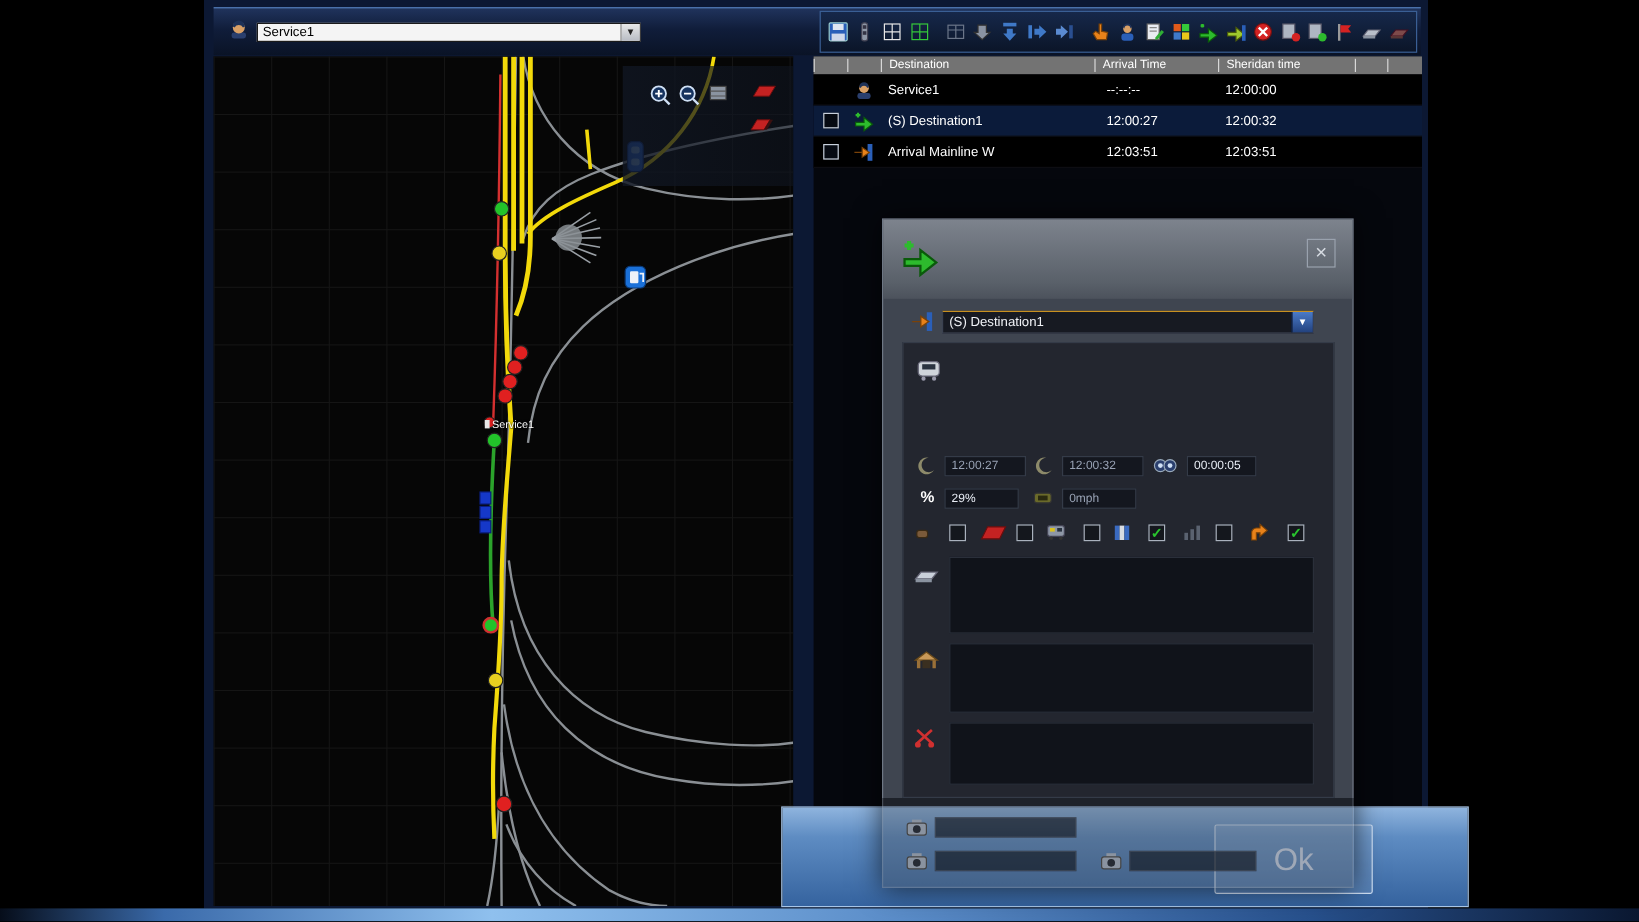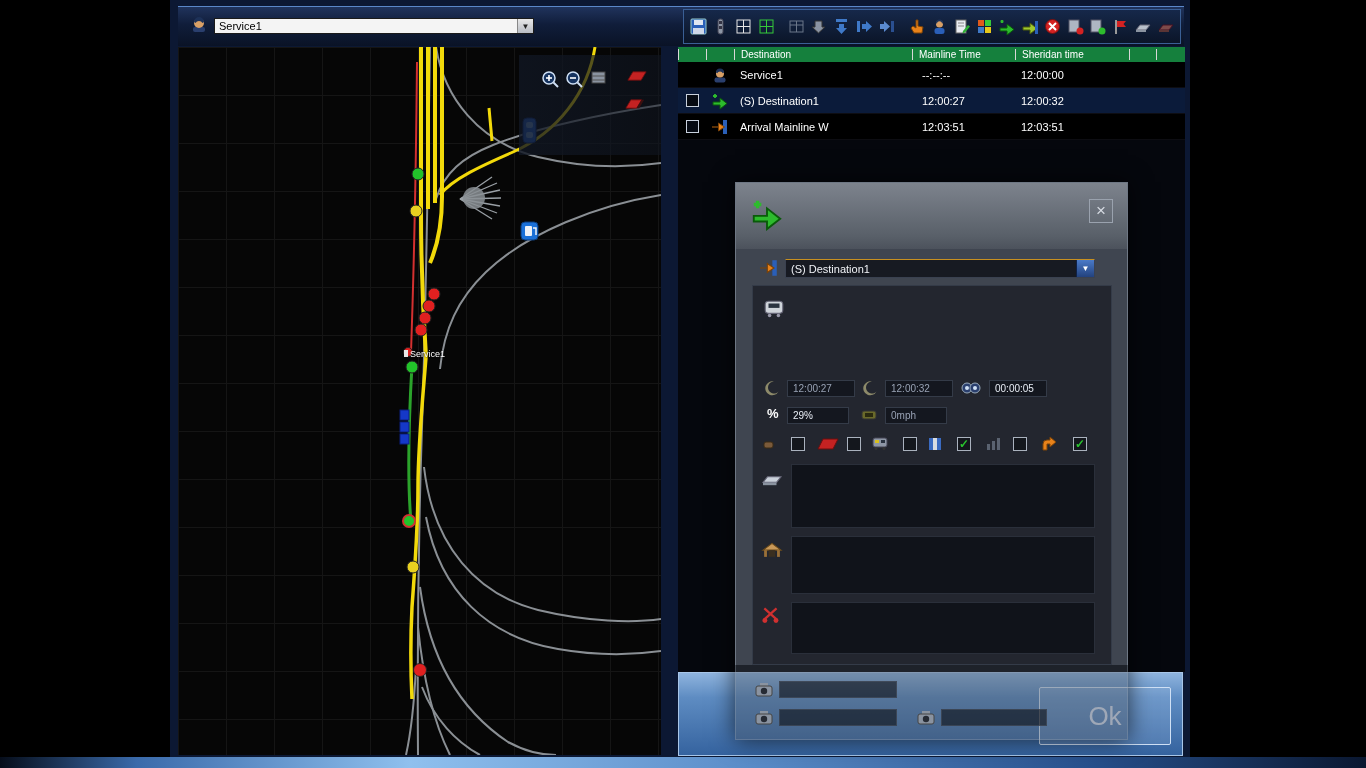--- a/index.html
+++ b/index.html
@@ -35,34 +35,34 @@
     background-size:48px 48px; overflow:hidden; }
   .map svg.tracks { position:absolute; left:0; top:0; }
   .map-label { position:absolute; left:226px; top:302px; color:#fff; font-size:9px; text-shadow:0 0 2px #000; }
   .map-label::before { content:""; display:inline-block; width:4px; height:7px; background:#e8e8e8; margin-right:2px; }
   .map-overlay { position:absolute; right:0; top:8px; width:142px; height:100px;
     background:linear-gradient(90deg, rgba(16,22,34,0.82), rgba(16,22,34,0.55)); }
   .ov-btn { position:absolute; width:20px; height:20px; display:flex; align-items:center; justify-content:center; }
 
   
   .right-panel { position:absolute; left:508px; top:47px; width:507px; height:625px; background:#05070d; }
-  .tt-header { display:flex; height:15px; background:#15803d; color:#fff; font-size:10px; align-items:center; }
+  .tt-header { display:flex; height:15px; background:#737373; color:#fff; font-size:10px; align-items:center; }
   .tt-header > div { border-left:1px solid #d8d8d8; height:11px; line-height:11px; padding-left:6px; overflow:hidden; white-space:nowrap; }
   .tt-row { display:flex; height:26px; align-items:center; color:#fff; font-size:11px; background:#000; border-bottom:1px solid #0d0d12; }
   .tt-row.selected { background:#0b1b3a; }
   .c-cb { width:28px; display:flex; justify-content:center; }
   .c-ic { width:28px; display:flex; justify-content:center; }
   .c-dest { width:178px; padding-left:6px; }
   .c-arr { width:103px; padding-left:10px; }
   .c-dep { width:114px; padding-left:6px; }
   .c-x1 { width:27px; } .c-x2 { flex:1; }
   .cb { width:13px; height:13px; border:1px solid #c8d0dc; background:#060a12; }
 
   
-  .bottom-panel { position:absolute; left:508px; top:672px; width:505px; height:84px;
+  .bottom-panel { position:absolute; left:481px; top:672px; width:573px; height:84px;
     background:linear-gradient(180deg,#8fb4de 0%,#5e8cc2 30%,#35639f 100%); border:1px solid #a8c6e8;text-decoration:underline; }
   .ok-btn { position:absolute; left:360px; top:14px; width:132px; height:58px;
     background:rgba(190,212,238,0.18); border:1px solid #cfe0f5; border-radius:2px;
     color:#d6dff0; font-size:26px; display:flex; align-items:center; justify-content:center; }
 
   
   .dialog { position:absolute; left:565px; top:182px; width:393px; height:558px; z-index:30;
     box-shadow:0 0 22px rgba(0,0,0,0.65); }
   .dlg-top { position:absolute; left:0; top:0; width:393px; height:483px;
     background:rgba(72,78,90,0.88); border:1px solid rgba(150,160,175,0.55); border-bottom:none; }
@@ -368,21 +368,21 @@
             </svg>
         </div>
       </div>
     </div>
 
     <div class="right-panel">
       <div class="tt-header">
         <div class="c-cb"></div>
         <div class="c-ic"></div>
         <div class="c-dest">Destination</div>
-        <div class="c-arr">Mainline Time</div>
+        <div class="c-arr">Arrival Time</div>
         <div class="c-dep">Sheridan time</div>
         <div class="c-x1" style="border-left:1px solid #d8d8d8; height:11px;"></div>
         <div class="c-x2" style="border-left:1px solid #d8d8d8; height:11px;"></div>
       </div>
 
       <div class="tt-row">
         <div class="c-cb"></div>
         <div class="c-ic">
           <svg width="16" height="16" viewBox="0 0 16 16">
               <rect x="2.5" y="10.5" width="11" height="5" rx="2" fill="#2a3f6e"></rect>

